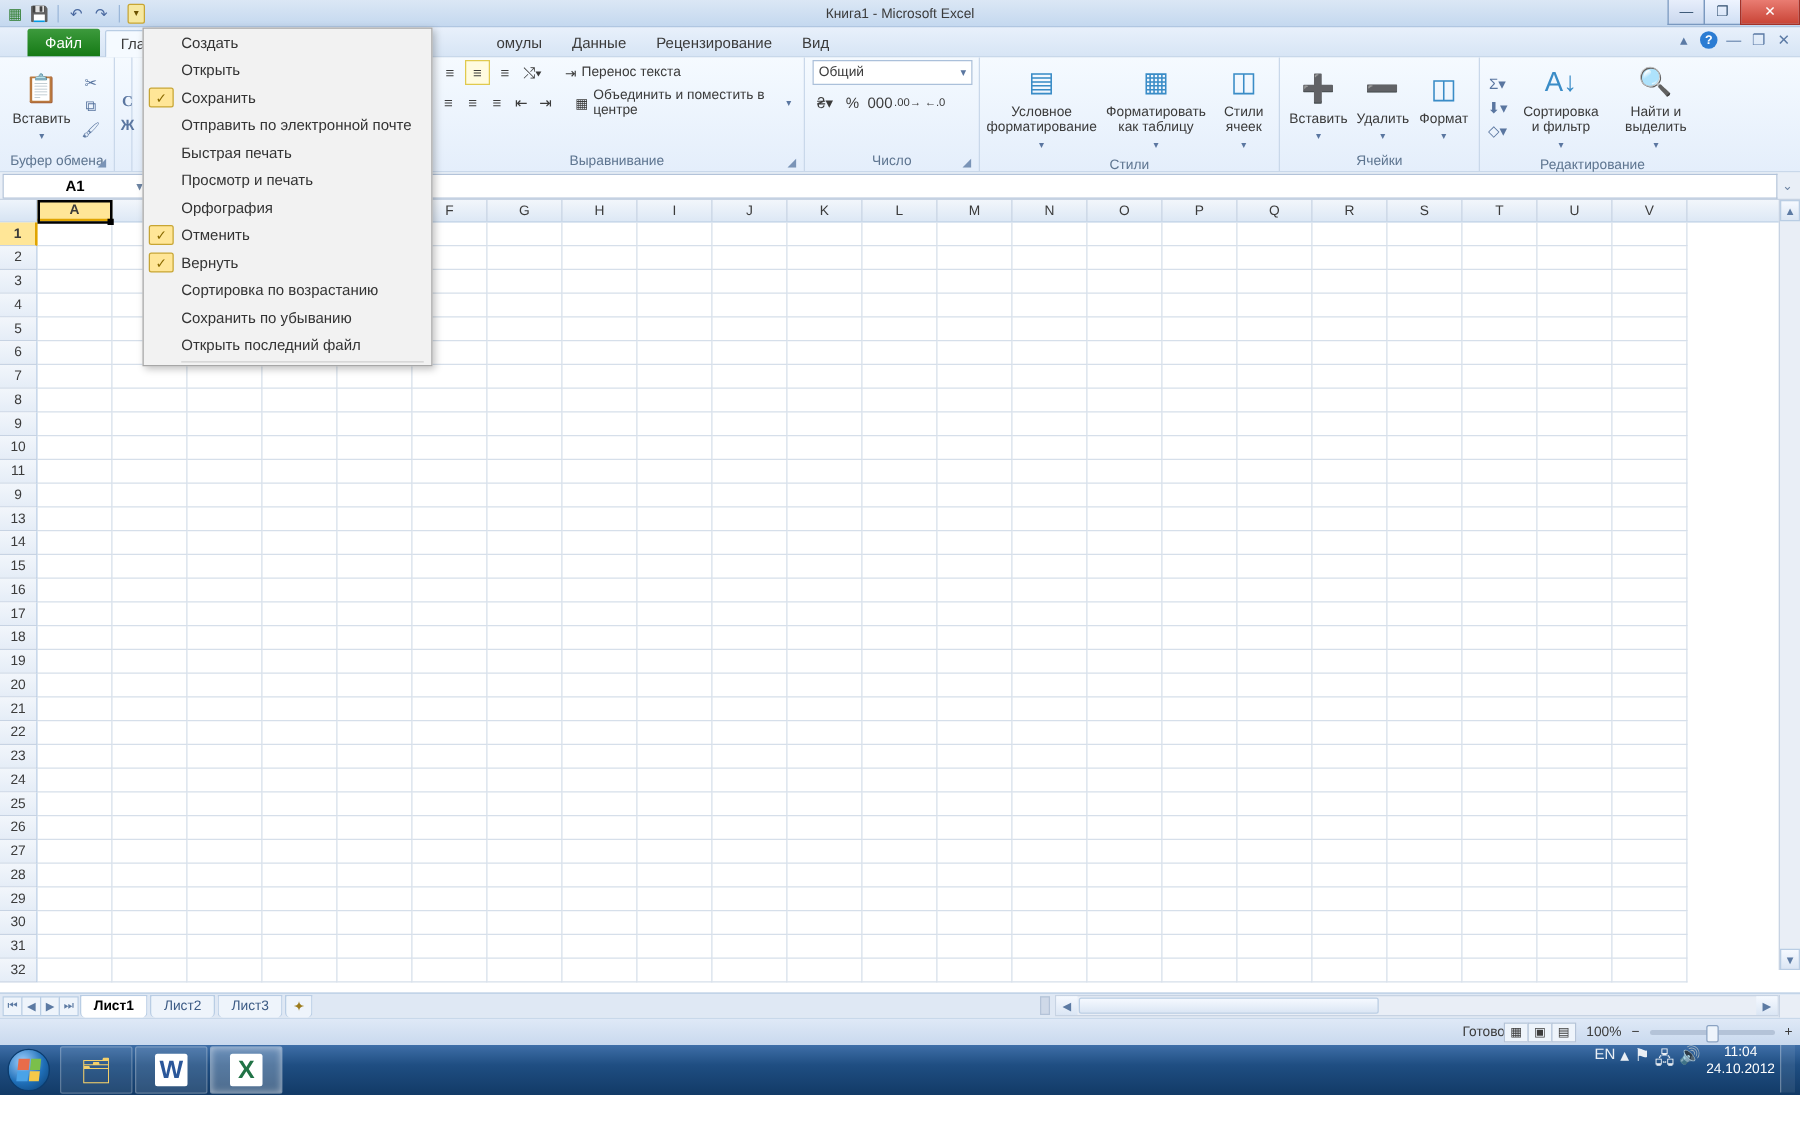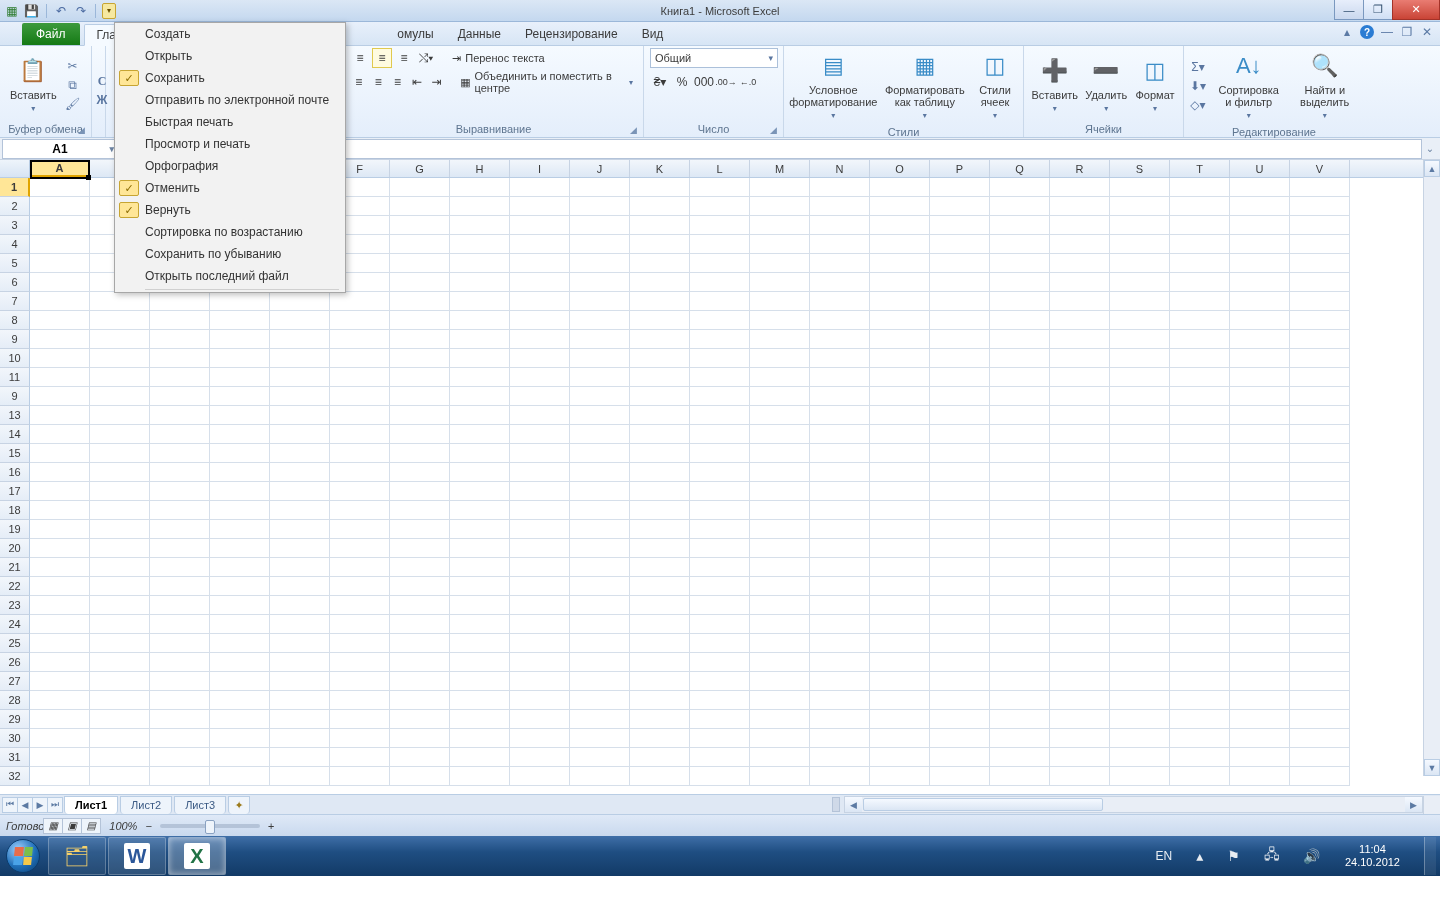--- a/index.html
+++ b/index.html
@@ -71,36 +71,36 @@
   .sheettabs{height:20px;background:#dfe8f4;border-top:1px solid #b9cde4;display:flex;align-items:center;font-size:11px;position:relative;}
   .nav-btns{display:flex;margin-left:2px;}
   .nav-btns span{width:16px;height:16px;border:1px solid #b9cde4;background:#eef4fb;display:flex;align-items:center;justify-content:center;font-size:9px;color:#5c7aa3;margin-right:-1px;}
   .stab{height:18px;padding:0 10px;background:#eef4fb;border:1px solid #b9cde4;border-bottom:none;margin-left:2px;border-radius:0 0 4px 4px;display:flex;align-items:center;color:#3b5a84;}
   .stab.active{background:#fff;font-weight:bold;color:#000;}
   .stab.new{width:22px;padding:0;justify-content:center;color:#9c7b1c;}
   .hscroll{position:absolute;right:17px;left:844px;height:17px;top:1px;background:#e9eef6;border:1px solid #c7d3e3;}
   .hscroll .btn{position:absolute;width:17px;height:15px;background:linear-gradient(#f5f9ff,#dbe6f4);display:flex;align-items:center;justify-content:center;font-size:9px;color:#5c7aa3;}
   .hscroll-split{position:absolute;left:832px;top:2px;width:8px;height:15px;background:#cfd9e8;border:1px solid #b4c3d8;}
   
-  .status{height:22px;background:linear-gradient(#dfe9f7,#c9d9ee);border-top:1px solid #b9cde4;display:flex;align-items:center;font-size:11px;color:#3b3b3b;padding:0 6px;justify-content:flex-start;font-style:italic;}
+  .status{height:22px;background:linear-gradient(#dfe9f7,#c9d9ee);border-top:1px solid #b9cde4;display:flex;align-items:center;font-size:11px;color:#3b3b3b;padding:0 6px;justify-content:flex-end;}
   .status-right{display:flex;align-items:center;gap:8px;}
   .view-btns{display:flex;}
   .view-btns span{width:20px;height:16px;border:1px solid #b4c3d8;background:#eef4fb;display:flex;align-items:center;justify-content:center;font-size:10px;margin-left:-1px;}
   .zoom-slider{width:100px;height:4px;background:#b4c3d8;position:relative;border-radius:2px;}
   .zoom-slider::before{content:"";position:absolute;left:50%;top:-4px;width:8px;height:12px;background:#eef4fb;border:1px solid #8aa2c2;border-radius:2px;transform:translateX(-50%);}
   
   .taskbar{height:40px;background:linear-gradient(#3f6fa8,#1f4e82 40%,#123a66);display:flex;align-items:center;font-size:12px;color:#fff;position:relative;}
   .start{width:46px;height:40px;display:flex;align-items:center;justify-content:center;}
   .start-orb{width:34px;height:34px;border-radius:50%;background:radial-gradient(circle at 35% 30%,#9ed0ff,#1f6fb8 55%,#0b3c6e);border:1px solid #0b3c6e;display:flex;align-items:center;justify-content:center;}
   .orb-flag{width:18px;height:18px;display:grid;grid-template-columns:1fr 1fr;grid-template-rows:1fr 1fr;gap:1px;transform:skewX(-6deg);}
   .orb-flag span:nth-child(1){background:#e86c4a;} .orb-flag span:nth-child(2){background:#7bbf4a;}
   .orb-flag span:nth-child(3){background:#4aa3e8;} .orb-flag span:nth-child(4){background:#f4c94a;}
   .task-btn{width:58px;height:38px;margin-left:2px;border:1px solid rgba(255,255,255,.25);background:rgba(255,255,255,.08);border-radius:2px;display:flex;align-items:center;justify-content:center;font-size:20px;}
   .task-btn.active{background:rgba(255,255,255,.25);box-shadow:inset 0 0 6px rgba(255,255,255,.5);}
-  .tray{position:absolute;right:0;top:0;height:40px;display:flex;align-items:center;gap:24px;padding:0 4px 0 10px;}
+  .tray{position:absolute;right:0;top:0;height:40px;display:flex;gap:4px;padding:0 4px 0 10px;}
   .tray-ico{font-size:14px;opacity:.9;}
   .clock{text-align:center;font-size:11px;line-height:13px;}
   .showdesk{width:12px;height:38px;border-left:1px solid rgba(255,255,255,.3);background:rgba(255,255,255,.08);}
 </style>
 </head>
 <body>
 
 <div class="titlebar">
   <div class="qat">
     <span class="qat-icon" style="color:#2a7a2a">▦</span>

